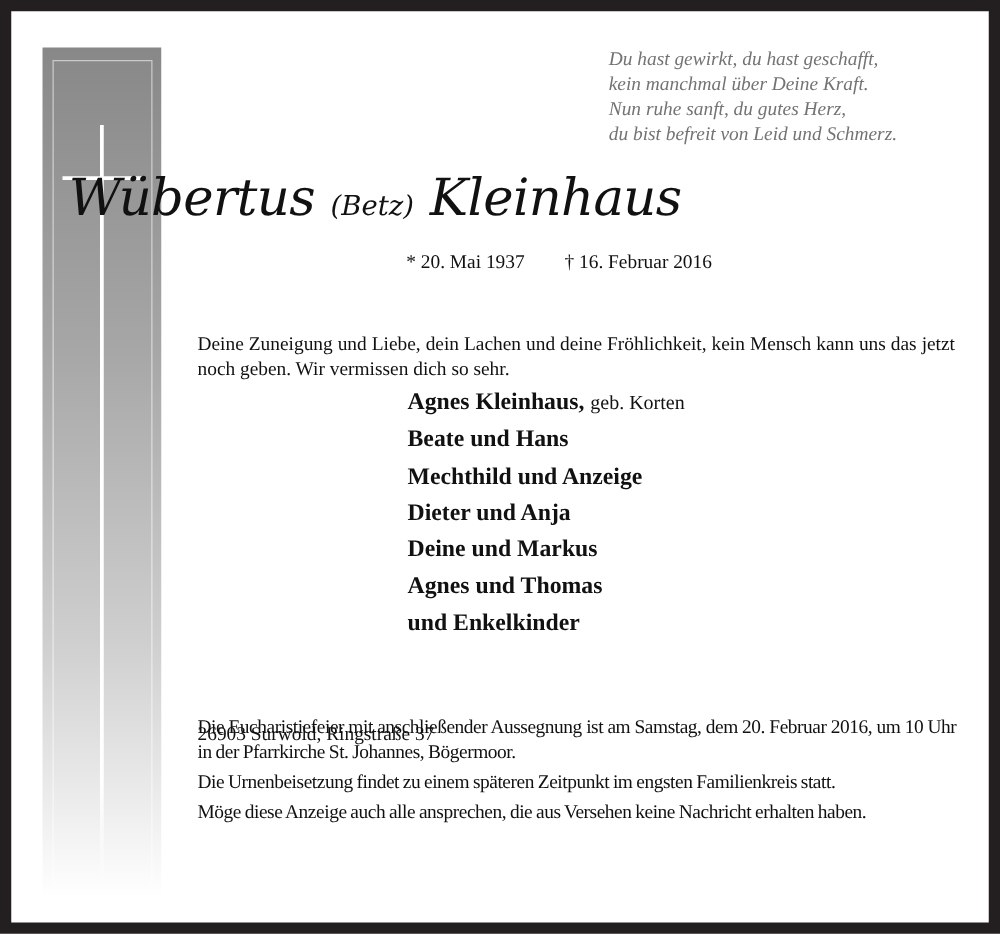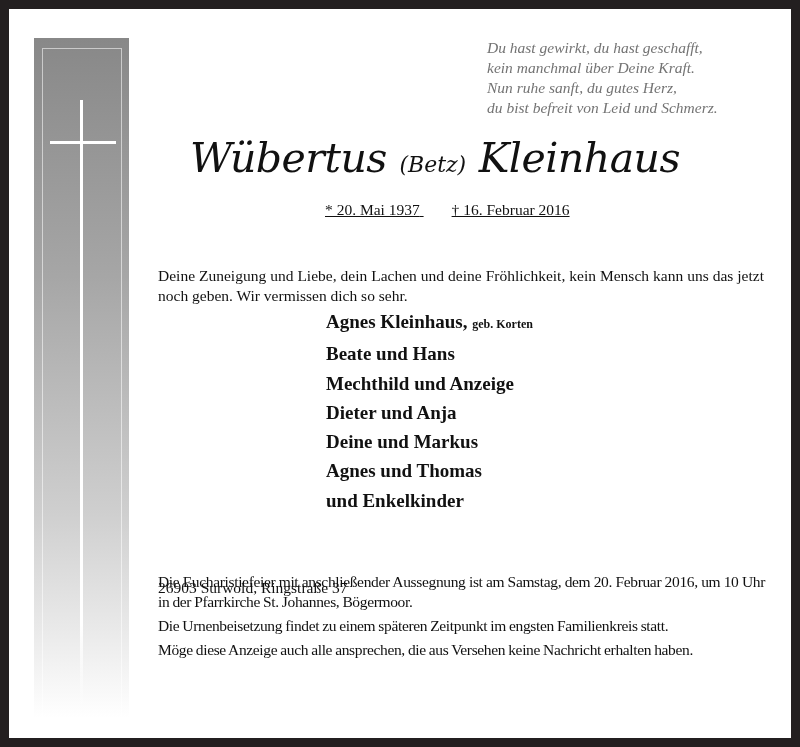--- a/index.html
+++ b/index.html
@@ -51,62 +51,60 @@
       font-size: 15.5px;
       line-height: 20px;
       color: #737373;
     }
     .poem div { white-space: nowrap; }
     
     .title {
       position: absolute;
       left: 0; width: 782px;
       top: 121px;
-      text-align: center;
       font-family: "DejaVu Serif", serif;
       font-style: italic;
       font-size: 41px;
       line-height: 56px;
       color: #111;
       white-space: nowrap;
-      padding-left: 70px;
+      padding-left: 46px;
       box-sizing: border-box;
       letter-spacing: -0.5px;
     }
     .title .nick {
       font-size: 22px;
       letter-spacing: 0;
     }
     .dates {
       position: absolute;
       left: 316px; top: 191px;
       font-size: 15.5px;
       line-height: 20px;
       white-space: nowrap;
-      text-decoration: underline;
     }
     .dates .death { margin-left: 28px; }
     .intro {
       position: absolute;
       left: 149px; top: 257px;
       width: 606px;
       font-size: 15.5px;
       line-height: 20px;
       text-align: justify;
       text-align-last: left;
     }
     .family {
       position: absolute;
       left: 317px; top: 298px;
       font-size: 19px;
       line-height: 29.3px;
       font-weight: bold;
     }
     .family .row { white-space: nowrap; }
-    .family .maiden { font-weight: bold; font-size: 12px; }
+    .family .maiden { font-weight: normal; font-size: 16px; }
     .address {
       position: absolute;
       left: 149px; top: 521px;
       font-size: 15.5px;
       line-height: 20px;
       white-space: nowrap;
       margin-top: 48px;
     }
     .notices {
       position: absolute;

